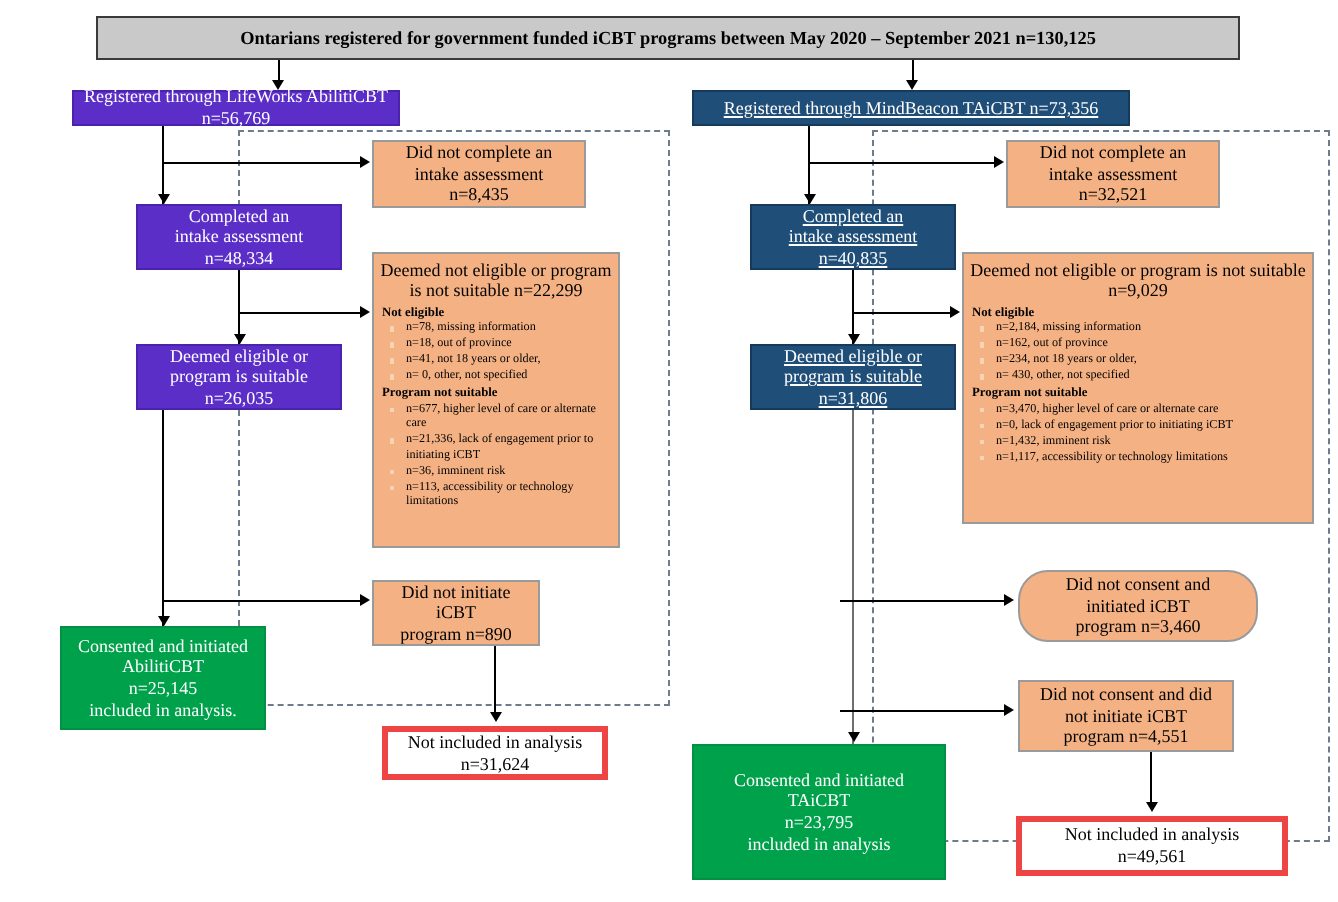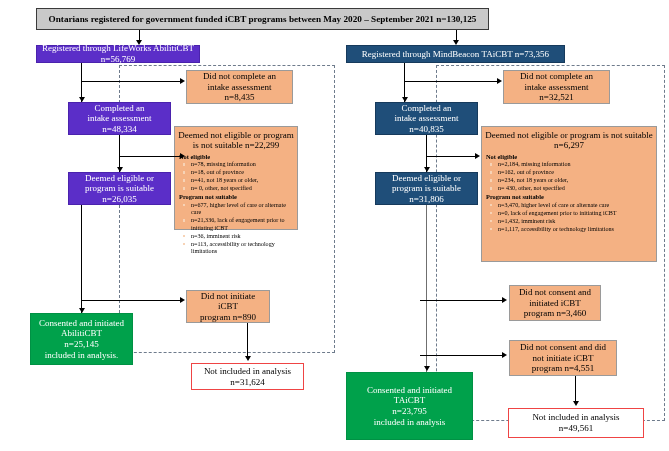--- a/index.html
+++ b/index.html
@@ -5,24 +5,24 @@
   html,body{margin:0;padding:0;background:#ffffff;}
   body{font-family:"Liberation Serif", serif;}
   #canvas{position:relative;width:669px;height:451px;background:#ffffff;overflow:hidden;}
 
   .box{position:absolute;box-sizing:border-box;display:flex;align-items:center;
        justify-content:center;text-align:center;line-height:1.18;}
   .box .inner{width:100%;padding:0 3px;}
 
   .grey{background:#C9C9C9;border:1px solid #3a3a3a;color:#000;font-weight:bold;font-size:9.2px;}
   .purple{background:#5B2EC8;border:1px solid #4a22ad;color:#ffffff;font-size:9px;}
-  .navy{background:#1F4E79;border:1px solid #163a5c;color:#ffffff;font-size:9px;}
+  .navy{background:#1F4E79;border:1px solid #163a5c;color:#ffffff;font-size:9px;text-decoration:underline;}
   .orange{background:#F4B183;border:1px solid #9a9a9a;color:#000000;font-size:9px;}
   .green{background:#00A14B;border:1px solid #009144;color:#ffffff;font-size:9px;text-align:center;}
-  .white{background:#ffffff;border:1px solid #ef4444;color:#000000;font-size:9px;}
+  .white{background:#ffffff;border:3px solid #ef4444;color:#000000;font-size:9px;}
 
   .detail{align-items:flex-start;text-align:left;padding-top:3px;}
   .detail .hdr{text-align:center;font-size:9px;line-height:1.15;margin-bottom:2px;}
   .detail .sub{font-weight:bold;font-size:6.4px;line-height:1.2;margin:1px 0 0 1px;}
   .detail ul{list-style:none;margin:0;padding:0;}
   .detail li{position:relative;font-size:6.1px;line-height:1.22;padding-left:13px;margin:0.6px 0;}
   .detail li:before{content:"";position:absolute;left:5px;top:2.2px;width:2.4px;height:2.4px;
                     background:#f7d3b6;}
 
   .dashed{position:absolute;border:1px dashed #6e7b8c;box-sizing:border-box;}
@@ -36,21 +36,21 @@
   .arw-r{border-top:3.2px solid transparent;border-bottom:3.2px solid transparent;border-left:5px solid #000;}
 </style>
 </head>
 <body>
 
 <div id="canvas">
 
   <div class="dashed" style="left:119px;top:65px;width:216px;height:288px;"></div>
   <div class="dashed" style="left:436px;top:65px;width:229px;height:356px;"></div>
 
-  <div class="box grey" style="left:36px;top:8px;width:453px;height:22px;">
+  <div class="box grey" style="left:48px;top:8px;width:572px;height:22px;">
     <span class="inner">Ontarians registered for government funded iCBT programs between May 2020 – September 2021 n=130,125</span>
   </div>
 
   <div class="ln vln" style="left:138.5px;top:30px;height:12px;"></div>
   <div class="arw arw-d" style="left:136px;top:40px;"></div>
   <div class="ln vln" style="left:455.5px;top:30px;height:12px;"></div>
   <div class="arw arw-d" style="left:453px;top:40px;"></div>
 
   <div class="box purple" style="left:36px;top:45px;width:164px;height:18px;">
     <span class="inner">Registered through LifeWorks AbilitiCBT n=56,769</span>
@@ -67,21 +67,21 @@
 intake assessment
 n=48,334</span>
   </div>
 
   <div class="box purple" style="left:68px;top:172px;width:103px;height:33px;white-space:pre-line;">
     <span class="inner">Deemed eligible or
 program is suitable
 n=26,035</span>
   </div>
 
-  <div class="box orange detail" style="left:174px;top:126px;width:124px;height:104px;">
+  <div class="box orange detail" style="left:186px;top:126px;width:124px;height:148px;">
     <div class="inner">
       <div class="hdr">Deemed not eligible or program is not suitable n=22,299</div>
       <div class="sub">Not eligible</div>
       <ul>
         <li>n=78, missing information</li>
         <li>n=18, out of province</li>
         <li>n=41, not 18 years or older,</li>
         <li>n= 0, other, not specified</li>
       </ul>
       <div class="sub">Program not suitable</div>
@@ -146,39 +146,39 @@
   </div>
 
   <div class="box navy" style="left:375px;top:172px;width:103px;height:33px;white-space:pre-line;">
     <span class="inner">Deemed eligible or
 program is suitable
 n=31,806</span>
   </div>
 
   <div class="box orange detail" style="left:481px;top:126px;width:176px;height:136px;">
     <div class="inner">
-      <div class="hdr">Deemed not eligible or program is not suitable n=6,297</div>
+      <div class="hdr">Deemed not eligible or program is not suitable n=9,029</div>
       <div class="sub">Not eligible</div>
       <ul>
         <li>n=2,184, missing information</li>
         <li>n=162, out of province</li>
         <li>n=234, not 18 years or older,</li>
         <li>n= 430, other, not specified</li>
       </ul>
       <div class="sub">Program not suitable</div>
       <ul>
         <li>n=3,470, higher level of care or alternate care</li>
         <li>n=0, lack of engagement prior to initiating iCBT</li>
         <li>n=1,432, imminent risk</li>
         <li>n=1,117, accessibility or technology limitations</li>
       </ul>
     </div>
   </div>
 
-  <div class="box orange" style="left:509px;top:285px;width:92px;height:36px;white-space:pre-line;">
+  <div class="box orange" style="left:509px;top:285px;width:120px;height:36px;white-space:pre-line;border-radius:15px;">
     <span class="inner">Did not consent and
 initiated iCBT
 program n=3,460</span>
   </div>
 
   <div class="box orange" style="left:509px;top:340px;width:108px;height:36px;white-space:pre-line;justify-content:center;">
     <span class="inner">Did not consent and did
 not initiate iCBT
 program n=4,551</span>
   </div>

